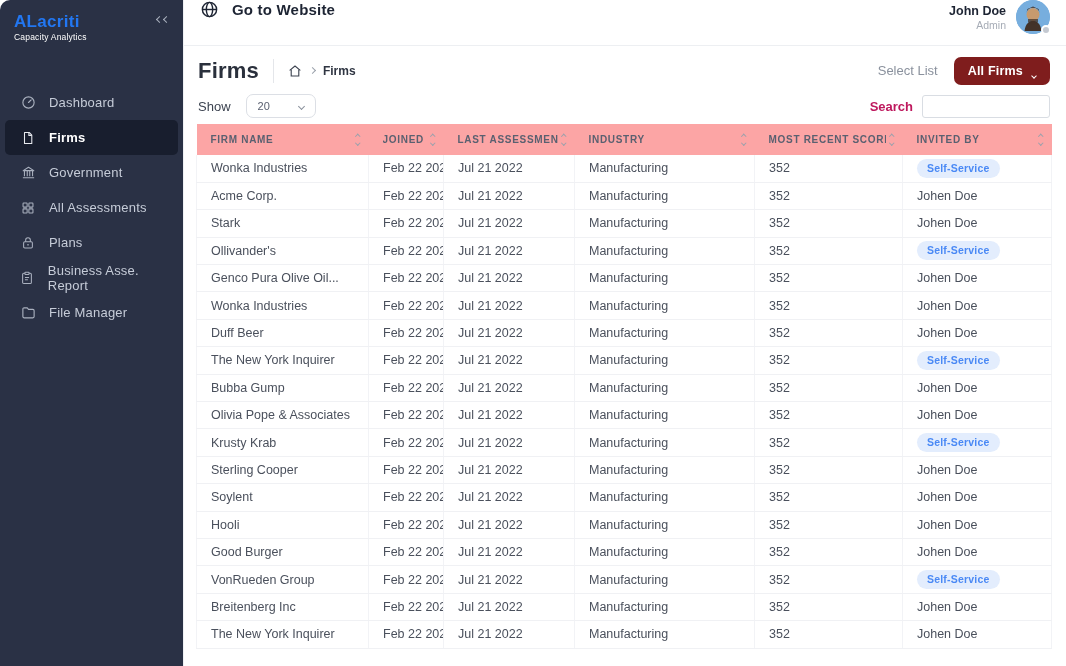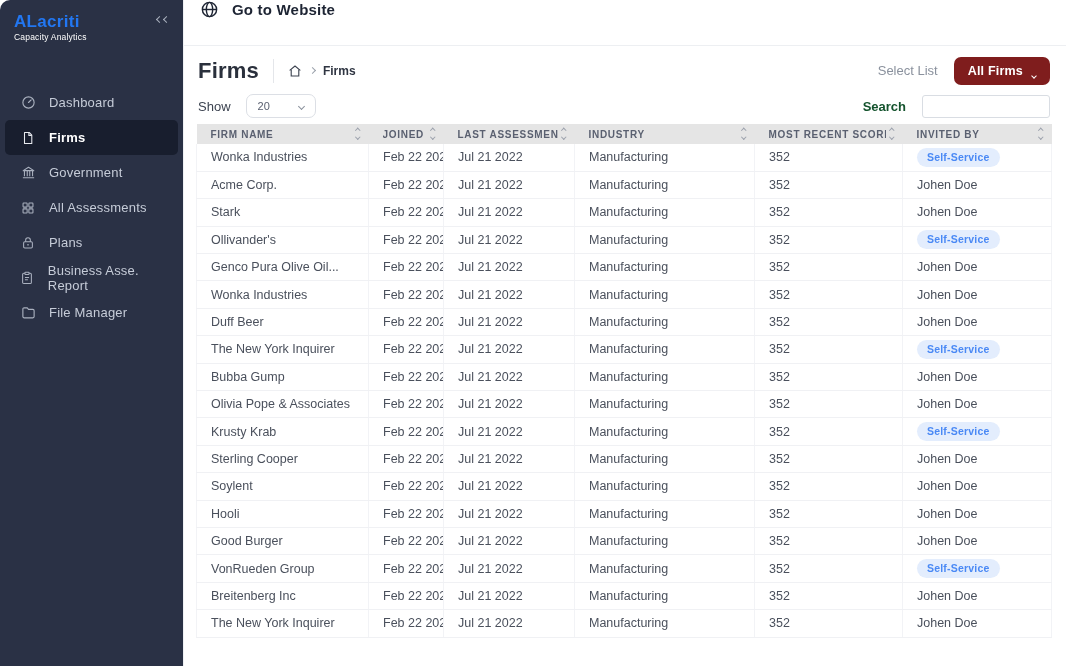--- a/index.html
+++ b/index.html
@@ -45,29 +45,29 @@
   .crumb-cur { font-size:12px; font-weight:700; color:#2f3542; }
   .head-right { margin-left:auto; display:flex; align-items:center; gap:16px; }
   .select-list-label { font-size:13px; color:#8a919d; }
   .btn-primary { display:flex; align-items:flex-end; gap:9px; background:#7f1d1d; color:#fff; border:none; border-radius:7px; padding:7px 14px; font-size:12.5px; font-weight:700; font-family:inherit; letter-spacing:.2px; cursor:pointer; }
   .btn-primary .chev { border-color:#fff; width:4px; height:4px; margin-top:-2px; }
 
   .controls { height:36px; flex:0 0 36px; display:flex; align-items:center; padding:2px 16px 0 14px; }
   .show-label { font-size:13px; color:#3c4350; }
   .show-select { display:flex; align-items:center; justify-content:space-between; width:70px; height:24px; border:1px solid #dcdfe5; border-radius:7px; margin-left:15px; padding:0 11px; font-size:11px; color:#5a6070; cursor:pointer; background:#fff; }
   .ctrl-right { margin-left:auto; display:flex; align-items:center; }
-  .search-label { font-size:13px; font-weight:700; color:#14532d; margin-right:16px; }
+  .search-label { font-size:13px; font-weight:700; color:#be185d; margin-right:9px; }
   .search-input { width:128px; height:23px; border:1px solid #d9dde3; border-radius:3px; font-family:inherit; font-size:12px; padding:0 6px; color:#3e4450; outline:none; }
 
   
   .table-wrap { padding:1px 16px 0 12px; }
   table { width:855px; border-collapse:collapse; table-layout:fixed; }
   col.c-firm{width:172px} col.c-joined{width:75px} col.c-last{width:131px}
   col.c-industry{width:180px} col.c-score{width:148px} col.c-invited{width:149px}
-  thead th { background:#e5e5e5; height:20px; padding:0 9px 0 14px; }
+  thead th { background:#fca5a5; height:31px; padding:0 9px 0 14px; }
   .th-inner { display:flex; align-items:center; justify-content:space-between; }
   .th-label { font-size:10px; font-weight:700; letter-spacing:.7px; color:#5a6070; text-transform:uppercase; text-align:left; white-space:nowrap; overflow:hidden; }
   .sort { display:flex; flex-direction:column; align-items:center; gap:2.5px; cursor:pointer; flex:0 0 auto; margin-left:4px; }
   .sort .chev { width:3.5px; height:3.5px; border-color:#9ba1ac; border-width:1.2px; }
   tbody td { height:27.4px; padding:0 8px 0 14px; font-size:12.5px; color:#4a505c; border-bottom:1px solid #f0f1f4; border-right:1px solid #f2f3f6; white-space:nowrap; overflow:hidden; background:#fff; }
   tbody td:first-child { border-left:1px solid #f2f3f6; }
   .badge { display:inline-block; background:#e3edfd; color:#4a89f5; font-size:10.5px; font-weight:700; padding:3px 10px 4px; border-radius:10px; letter-spacing:.2px; }
 </style>
 </head>
 <body>
@@ -158,20 +158,36 @@
   <div class="topbar">
     <div class="goto">
       <span class="icon" style="color:#1d2433" id="globe-slot">
           <svg width="19" height="19" viewBox="0 0 24 24" fill="none" stroke="currentColor" stroke-width="1.8">
             <circle cx="12" cy="12" r="9"></circle>
             <ellipse cx="12" cy="12" rx="4" ry="9"></ellipse>
             <path d="M3 12h18"></path>
           </svg>
         </span>
       <span class="goto-label">Go to Website</span>
+    </div>
+    <div class="userbox">
+      <div class="user-text">
+        <div class="user-name">John Doe</div>
+        <div class="user-role">Admin</div>
+      </div>
+      <div class="avatar">
+        <svg width="34" height="34" viewBox="0 0 34 34">
+          <circle cx="17" cy="17" r="17" fill="#77aede"></circle>
+          <path d="M8.5 31c1-7.5 4.5-10 8.5-10s7.5 2.5 8.5 10" fill="#43332a"></path>
+          <circle cx="17" cy="14.5" r="6.5" fill="#c79a6e"></circle>
+          <path d="M10.3 13.5a6.8 6.8 0 0 1 13.4 0l-1.2-4.5-5.5-2.5-5.5 2.5z" fill="#43332a"></path>
+          <path d="M12 22c1.5 1.6 3 2.3 5 2.3s3.5-.7 5-2.3v-3h-10z" fill="#43332a" opacity=".75"></path>
+        </svg>
+        <span class="dot"></span>
+      </div>
     </div>
   </div>
 
   <div class="page-head">
     <h1 class="page-title">Firms</h1>
     <div class="vdiv"></div>
     <div class="breadcrumb">
       <span class="crumb-home" id="home-slot">
           <svg width="14" height="14" viewBox="0 0 24 24" fill="none" stroke="currentColor" stroke-width="1.9">
             <path d="M3.5 10.5L12 3.5l8.5 7" stroke-linejoin="round" stroke-linecap="round"></path>

